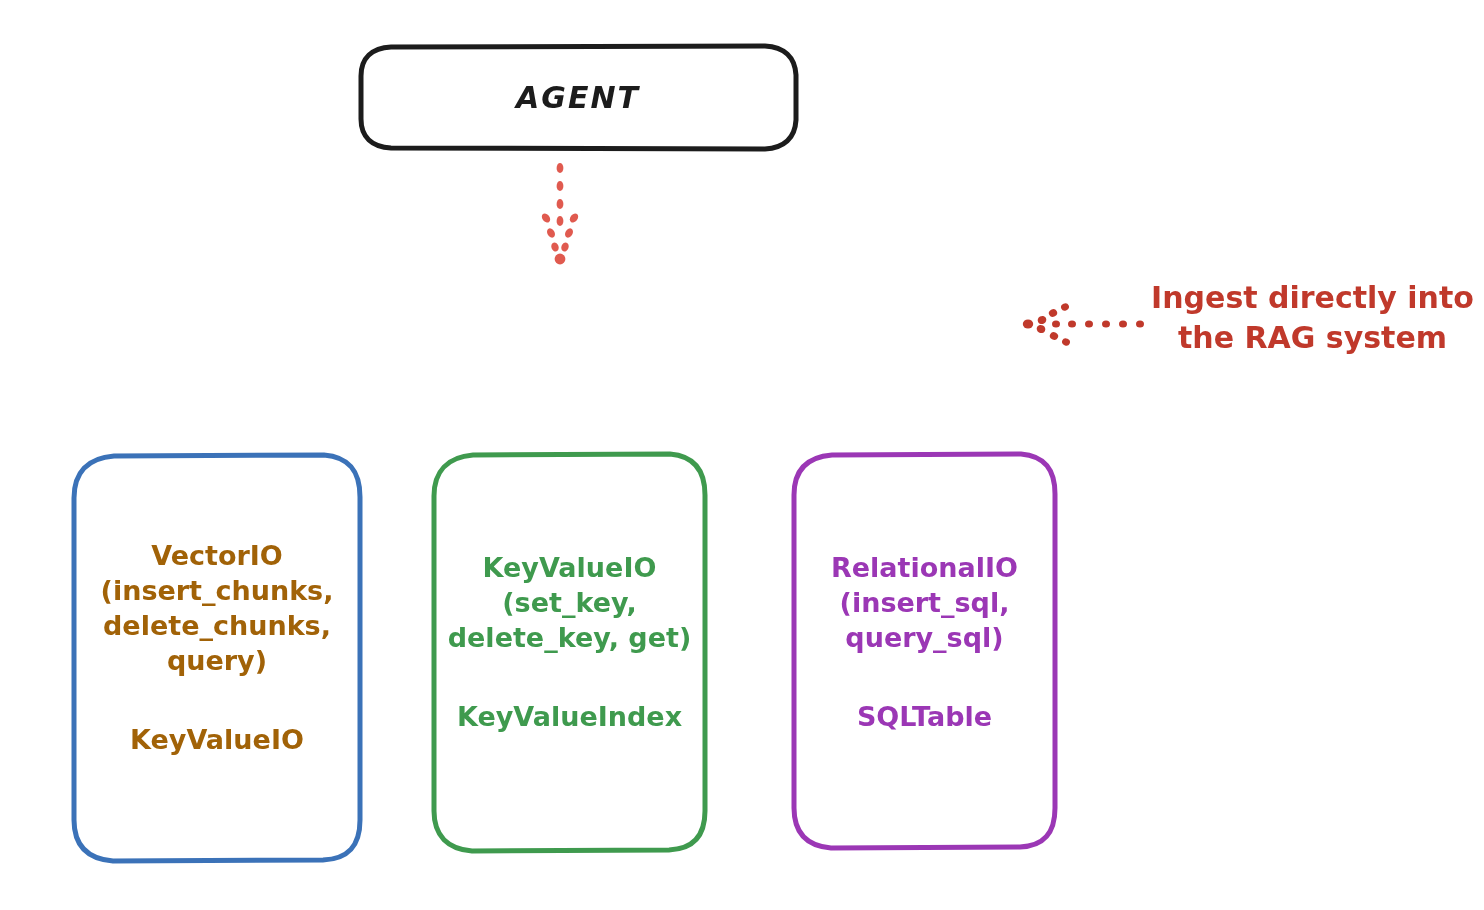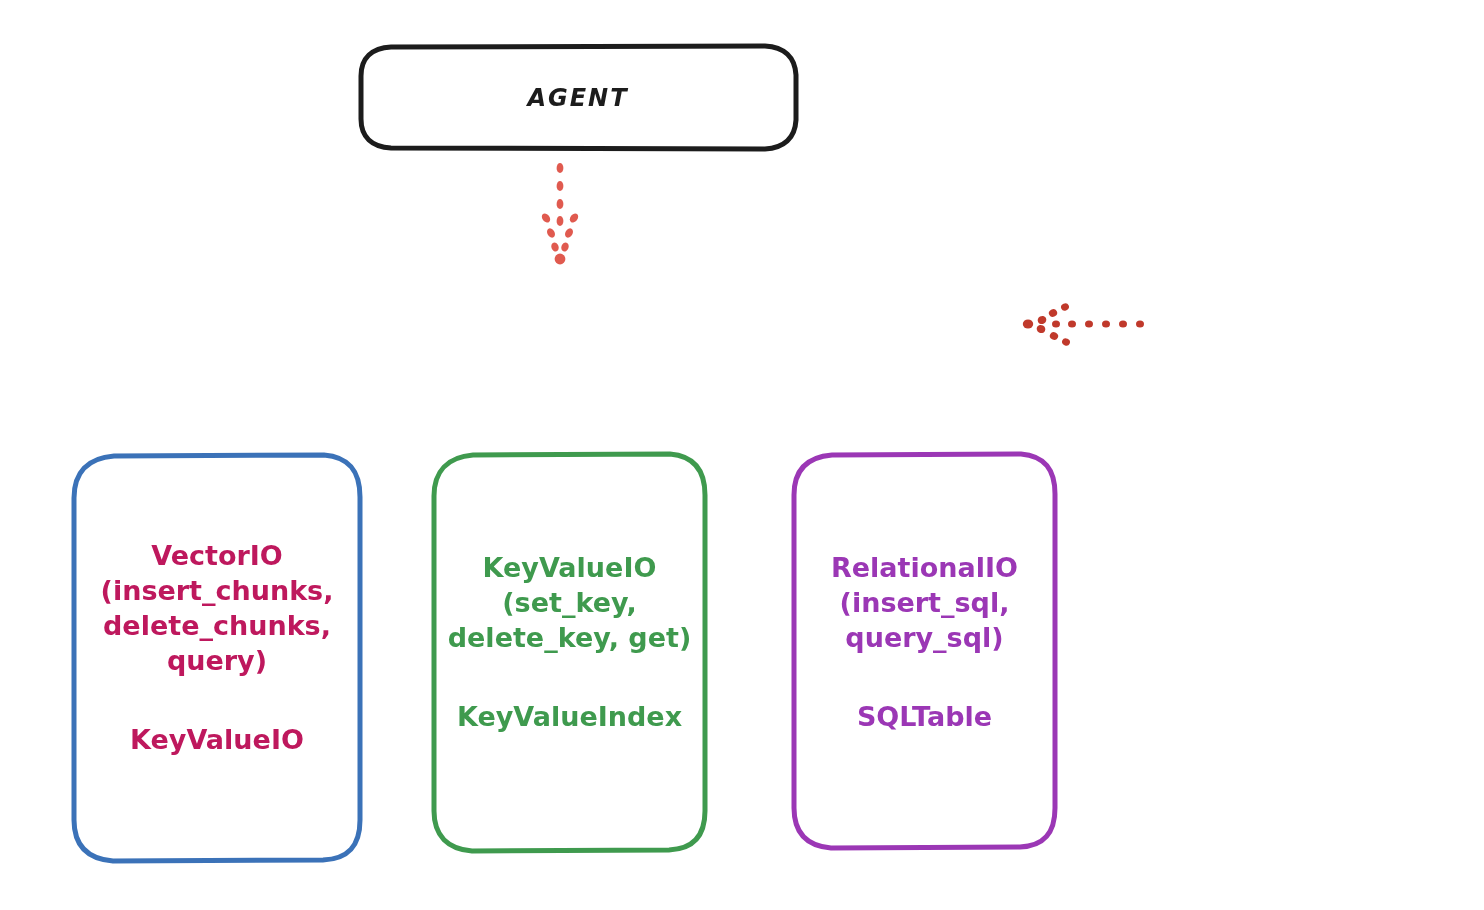--- a/index.html
+++ b/index.html
@@ -49,21 +49,21 @@
   #agent-node {
     left: 355px;
     top: 42px;
     width: 446px;
     height: 111px;
   }
   #agent-node .node-text {
     font-family: "DejaVu Sans", sans-serif;
     font-style: italic;
     font-weight: 700;
-    font-size: 24px;
+    font-size: 30px;
     letter-spacing: 2px;
     color: #1c1c1c;
   }
   #rag-tool-node {
     left: 156px;
     top: 272px;
     width: 828px;
     height: 111px;
   }
   #rag-tool-node .node-text {
@@ -113,21 +113,21 @@
     color: #3f9a4e;
   }
   #relational-node {
     left: 788px;
     top: 450px;
     width: 273px;
     height: 403px;
     color: #9b37b5;
   }
   #vector-node .api-text,
-  #vector-node .index-text { color: #be185d; }
+  #vector-node .index-text { color: #a16207; }
   #keyvalue-node .api-text,
   #keyvalue-node .index-text { color: #3f9a4e; }
   #relational-node .api-text,
   #relational-node .index-text { color: #9b37b5; }
 
   
   #vector-node  { justify-content: flex-start; padding-top: 88px; }
   #keyvalue-node { justify-content: flex-start; padding-top: 100px; }
   #relational-node { justify-content: flex-start; padding-top: 100px; }
 
@@ -203,20 +203,22 @@
       <ellipse cx="46" cy="46" rx="4.0" ry="3.6" transform="rotate(25 46 46)"></ellipse>
       <ellipse cx="36" cy="28" rx="4.0" ry="3.6"></ellipse>
       <ellipse cx="52" cy="28" rx="4.0" ry="3.6"></ellipse>
       <ellipse cx="69" cy="28" rx="4.0" ry="3.6"></ellipse>
       <ellipse cx="86" cy="28" rx="4.0" ry="3.6"></ellipse>
       <ellipse cx="103" cy="28" rx="4.0" ry="3.6"></ellipse>
       <ellipse cx="120" cy="28" rx="4.0" ry="3.6"></ellipse>
     </g>
   </svg>
 
+  <div id="ingest-annotation-label">Ingest directly into
+the RAG system</div>
 
   <div class="node provider" id="vector-node">
     <svg class="node-svg" viewBox="0 0 298 416" preserveAspectRatio="none">
       <path d="M6,48 C6,22 20,8 46,6 L256,5 C281,7 292,21 292,47 L292,370
                C292,396 280,409 255,410 L45,411 C20,409 6,396 6,370 Z" fill="#ffffff" stroke="#3b72b8" stroke-width="5" stroke-linecap="round" stroke-linejoin="round"></path>
     </svg>
     <div class="api-text">VectorIO
 (insert_chunks,
 delete_chunks,
 query)</div>

